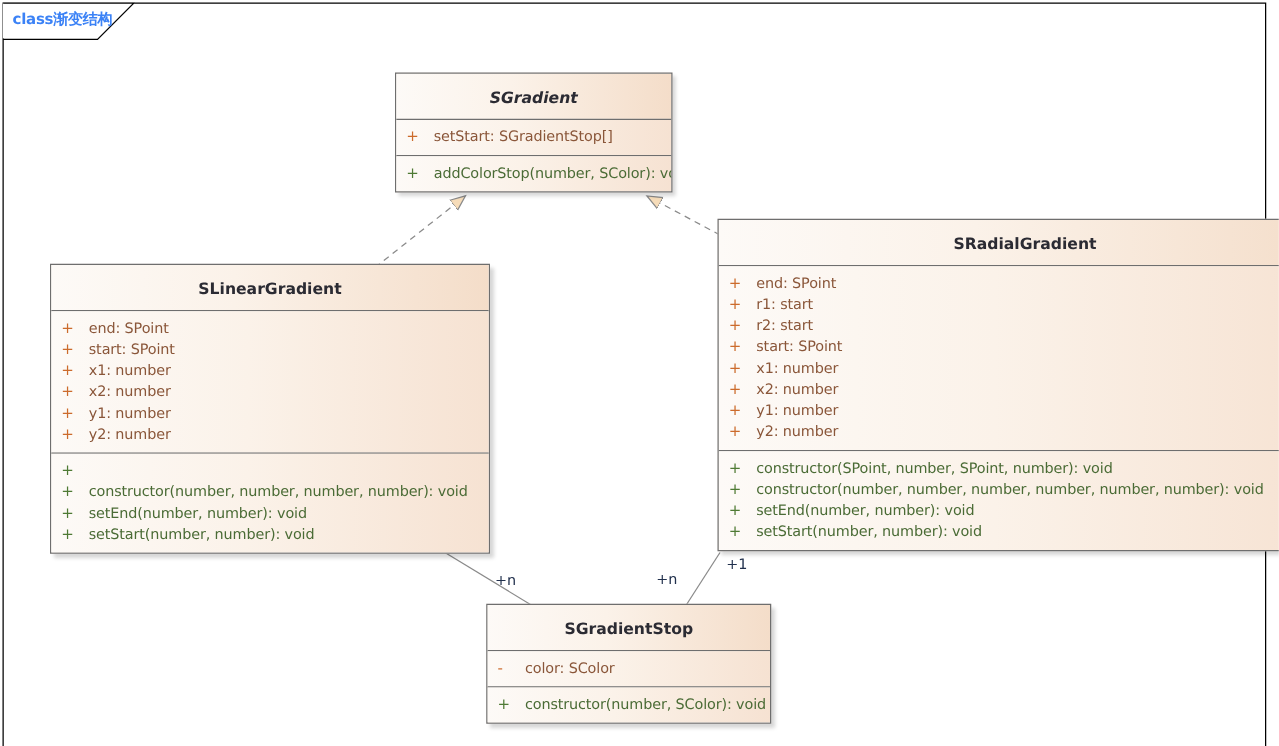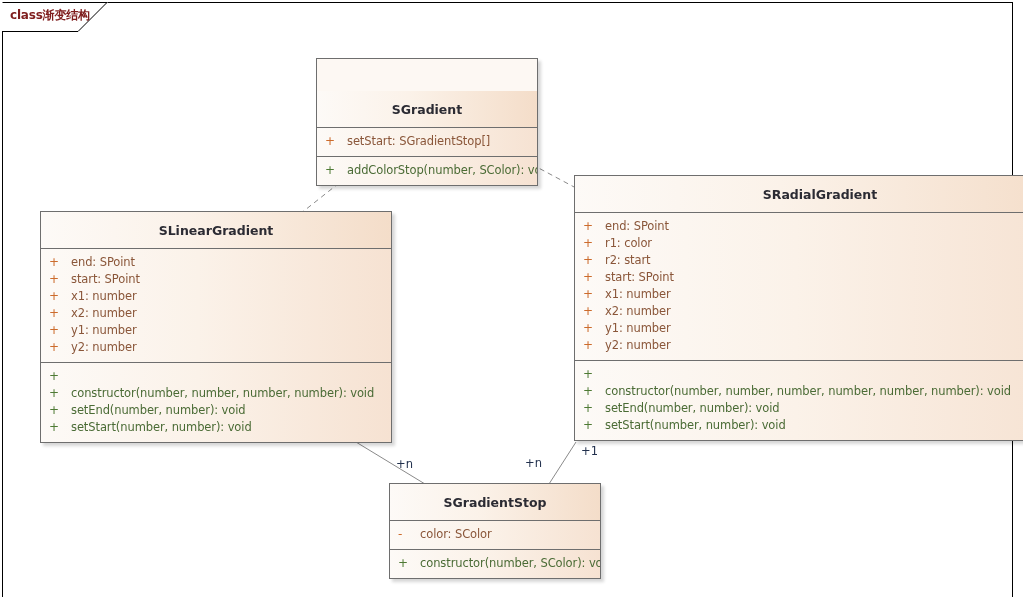--- a/index.html
+++ b/index.html
@@ -45,21 +45,21 @@
     height: 30px;
     z-index: 4;
     pointer-events: none;
   }
   #frame-tab-label {
     position: absolute;
     left: 10px;
     top: 7px;
     font-size: 12px;
     font-weight: bold;
-    color: #7f1d1d;
+    color: #3b82f6;
     white-space: nowrap;
     letter-spacing: -0.2px;
     z-index: 5;
   }
 
   
   #links {
     position: absolute;
     left: 0;
     top: 0;
@@ -85,21 +85,21 @@
     font-size: 12.5px;
     font-weight: bold;
     color: #2b2b33;
     background: linear-gradient(to right, #fdfaf7 0%, #fbf2e9 42%, #f4ddc9 100%);
     border-bottom: 1px solid #6e6e6e;
     box-sizing: border-box;
     white-space: nowrap;
     overflow: hidden;
   }
   .uml-header.abstract {
-    margin-top: 32px;
+    font-style: italic;
   }
   .uml-compartment {
     background: linear-gradient(to right, #fdfaf7 0%, #fbf2e9 45%, #f6e2d2 100%);
     box-sizing: border-box;
     padding: 5px 0 6px 0;
   }
   .uml-compartment.attrs {
     border-bottom: 1px solid #6e6e6e;
   }
   .uml-row {
@@ -229,21 +229,21 @@
 
 <div class="uml-class" id="box-sradialgradient" style="left:574px; top:175px; width:492px;">
   <div class="uml-header">SRadialGradient</div>
   <div class="uml-compartment attrs">
     <div class="uml-row attr-row">
       <span class="uml-vis">+</span>
       <span class="uml-text">end: SPoint</span>
     </div>
     <div class="uml-row attr-row">
       <span class="uml-vis">+</span>
-      <span class="uml-text">r1: color</span>
+      <span class="uml-text">r1: start</span>
     </div>
     <div class="uml-row attr-row">
       <span class="uml-vis">+</span>
       <span class="uml-text">r2: start</span>
     </div>
     <div class="uml-row attr-row">
       <span class="uml-vis">+</span>
       <span class="uml-text">start: SPoint</span>
     </div>
     <div class="uml-row attr-row">
@@ -259,37 +259,38 @@
       <span class="uml-text">y1: number</span>
     </div>
     <div class="uml-row attr-row">
       <span class="uml-vis">+</span>
       <span class="uml-text">y2: number</span>
     </div>
   </div>
   <div class="uml-compartment meths">
     <div class="uml-row meth-row">
       <span class="uml-vis">+</span>
+      <span class="uml-text">constructor(SPoint, number, SPoint, number): void</span>
     </div>
     <div class="uml-row meth-row">
       <span class="uml-vis">+</span>
       <span class="uml-text">constructor(number, number, number, number, number, number): void</span>
     </div>
     <div class="uml-row meth-row">
       <span class="uml-vis">+</span>
       <span class="uml-text">setEnd(number, number): void</span>
     </div>
     <div class="uml-row meth-row">
       <span class="uml-vis">+</span>
       <span class="uml-text">setStart(number, number): void</span>
     </div>
   </div>
 </div>
 
-<div class="uml-class" id="box-sgradientstop" style="left:389px; top:483px; width:212px;">
+<div class="uml-class" id="box-sgradientstop" style="left:389px; top:483px; width:228px;">
   <div class="uml-header">SGradientStop</div>
   <div class="uml-compartment attrs">
     <div class="uml-row attr-row">
       <span class="uml-vis">-</span>
       <span class="uml-text">color: SColor</span>
     </div>
   </div>
   <div class="uml-compartment meths">
     <div class="uml-row meth-row">
       <span class="uml-vis">+</span>

